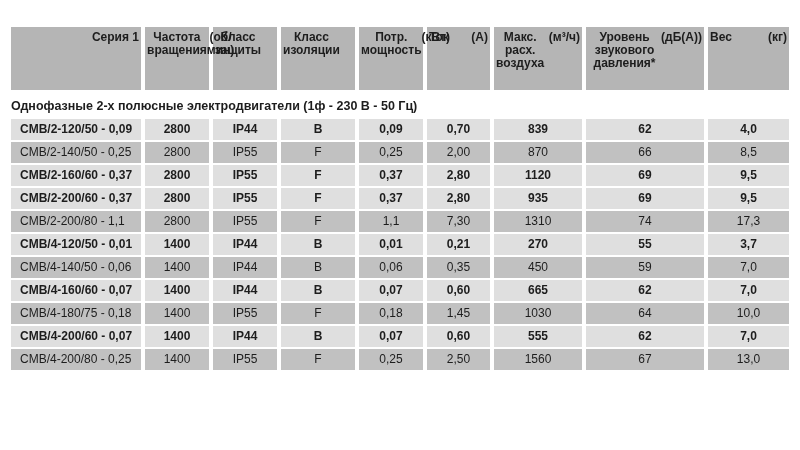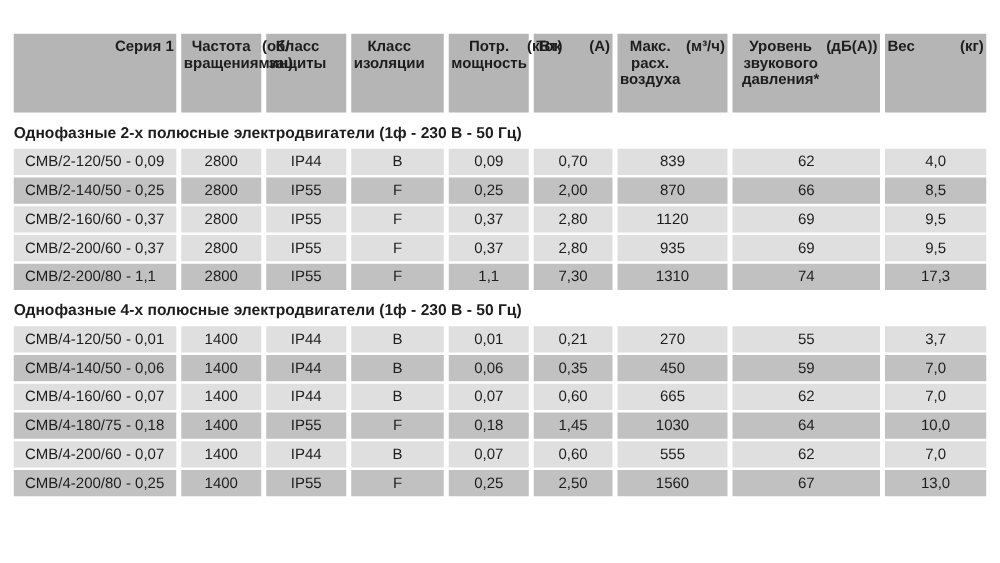--- a/index.html
+++ b/index.html
@@ -59,21 +59,21 @@
     line-height: 21px;
     text-align: center;
     white-space: nowrap;
     overflow: hidden;
     padding: 0 2px;
   }
   tr.data-row td.model-cell {
     text-align: left;
     padding-left: 9px;
   }
-  tr.row-light td { background: var(--row-light); }
+  tr.row-light td { background: var(--row-light); font-weight: bold; }
   tr.row-dark  td { background: var(--row-dark); }
 </style>
 </head>
 <body>
 
 <div class="wrap">
   <table class="spec-table">
     <colgroup>
       <col style="width:130px">
         <col style="width:64px">
@@ -208,23 +208,20 @@
     <td>2800</td>
     <td>IP55</td>
     <td>F</td>
     <td>1,1</td>
     <td>7,30</td>
     <td>1310</td>
     <td>74</td>
     <td>17,3</td>
   </tr>
 
-  <tr class="section-row">
-    <td colspan="9">Однофазные 4-х полюсные электродвигатели (1ф - 230 В - 50 Гц)</td>
-  </tr>
 
   <tr class="data-row row-light">
     <td class="model-cell">CMB/4-120/50 - 0,01</td>
     <td>1400</td>
     <td>IP44</td>
     <td>B</td>
     <td>0,01</td>
     <td>0,21</td>
     <td>270</td>
     <td>55</td>

